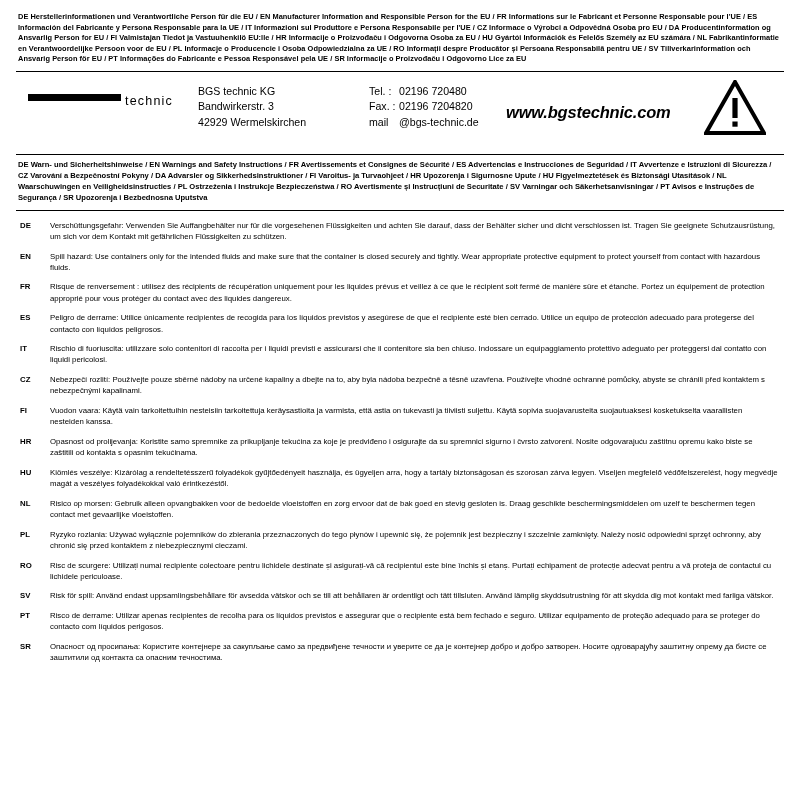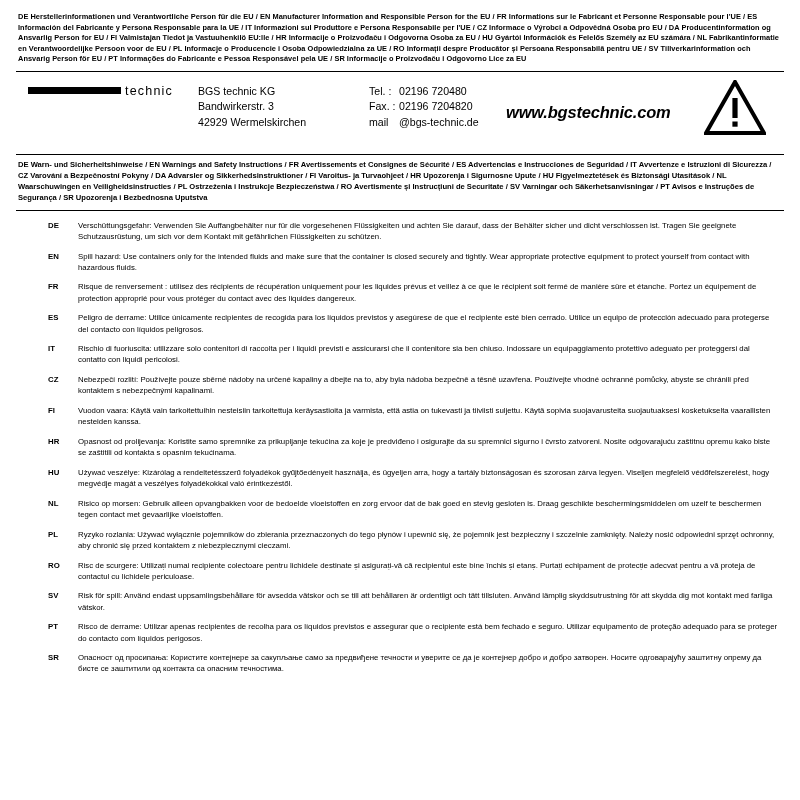--- a/index.html
+++ b/index.html
@@ -62,23 +62,23 @@
     position: relative;
     display: inline-block;
   }
   .logo .reg {
     font-size: 10px;
     vertical-align: super;
     font-weight: bold;
   }
   .logo .technic-row {
     display: flex;
-    align-items: center;
+    align-items: flex-start;
     gap: 4px;
-    margin-top: 8px;
+    margin-top: 18px;
   }
   .logo .bar {
     flex: 1 1 auto;
     height: 7px;
     background: #000;
   }
   .logo .technic {
     font-size: 12.5px;
     letter-spacing: 1.2px;
     font-family: "Liberation Sans", sans-serif;
@@ -130,21 +130,20 @@
 
   
   .rows {
     margin-top: 9px;
     padding: 0 2px;
   }
   .row {
     display: flex;
     align-items: flex-start;
     margin-bottom: 8.5px;
-    margin-left: 28px;
   }
   .row .code {
     flex: 0 0 30px;
     font-size: 7.8px;
     font-weight: bold;
     line-height: 11px;
     padding-left: 2px;
   }
   .row .text {
     flex: 1 1 auto;
@@ -239,21 +238,21 @@
     <div class="row">
       <div class="code">FI</div>
       <div class="text">Vuodon vaara: Käytä vain tarkoitettuihin nesteisiin tarkoitettuja keräysastioita ja varmista, että astia on tukevasti ja tiiviisti suljettu. Käytä sopivia suojavarusteita suojautuaksesi kosketukselta vaarallisten nesteiden kanssa.</div>
     </div>
     <div class="row">
       <div class="code">HR</div>
       <div class="text">Opasnost od prolijevanja: Koristite samo spremnike za prikupljanje tekućina za koje je predviđeno i osigurajte da su spremnici sigurno i čvrsto zatvoreni. Nosite odgovarajuću zaštitnu opremu kako biste se zaštitili od kontakta s opasnim tekućinama.</div>
     </div>
     <div class="row">
       <div class="code">HU</div>
-      <div class="text">Używać veszélye: Kizárólag a rendeltetésszerű folyadékok gyűjtőedényeit használja, és ügyeljen arra, hogy a tartály biztonságosan és szorosan zárva legyen. Viseljen megfelelő védőfelszerelést, hogy megvédje magát a veszélyes folyadékokkal való érintkezéstől.</div>
+      <div class="text">Kiömlés veszélye: Kizárólag a rendeltetésszerű folyadékok gyűjtőedényeit használja, és ügyeljen arra, hogy a tartály biztonságosan és szorosan zárva legyen. Viseljen megfelelő védőfelszerelést, hogy megvédje magát a veszélyes folyadékokkal való érintkezéstől.</div>
     </div>
     <div class="row">
       <div class="code">NL</div>
       <div class="text">Risico op morsen: Gebruik alleen opvangbakken voor de bedoelde vloeistoffen en zorg ervoor dat de bak goed en stevig gesloten is. Draag geschikte beschermingsmiddelen om uzelf te beschermen tegen contact met gevaarlijke vloeistoffen.</div>
     </div>
     <div class="row">
       <div class="code">PL</div>
       <div class="text">Ryzyko rozlania: Używać wyłącznie pojemników do zbierania przeznaczonych do tego płynów i upewnić się, że pojemnik jest bezpieczny i szczelnie zamknięty. Należy nosić odpowiedni sprzęt ochronny, aby chronić się przed kontaktem z niebezpiecznymi cieczami.</div>
     </div>
     <div class="row">

